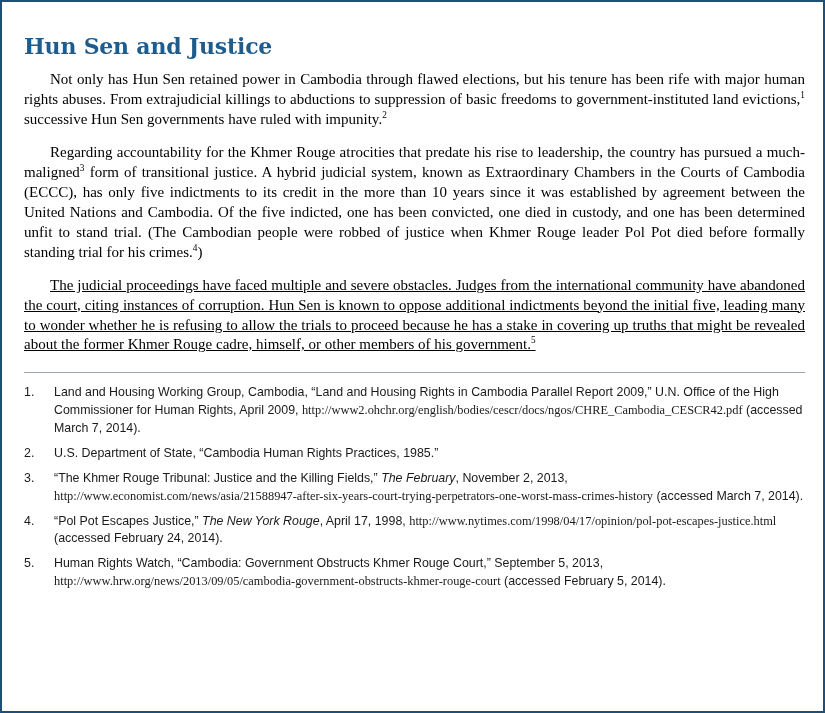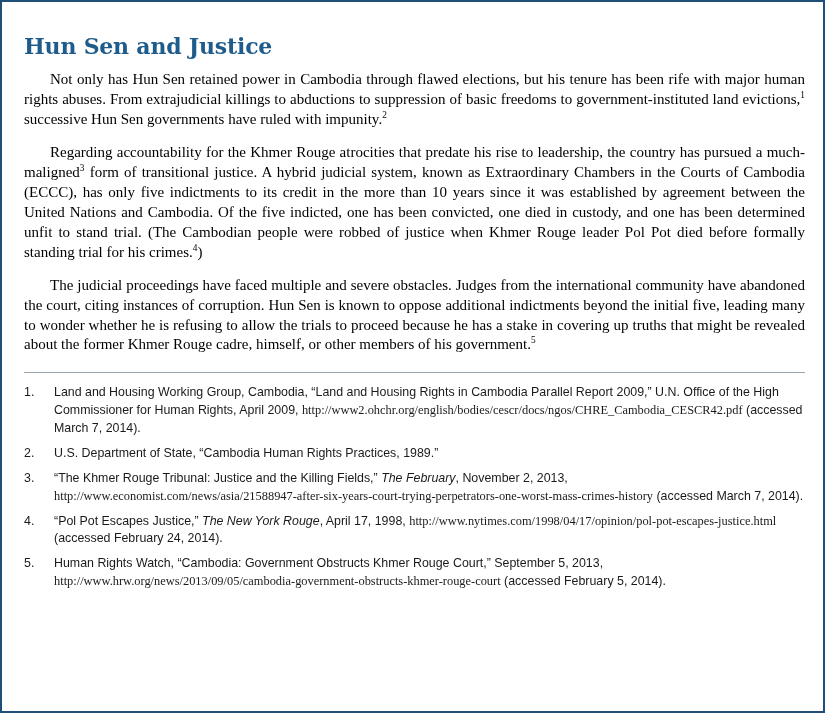--- a/index.html
+++ b/index.html
@@ -41,21 +41,21 @@
   }
   .body-par {
     font-family: "Liberation Serif", serif;
     font-size: 15px;
     line-height: 1.33;
     text-align: justify;
     margin: 0 0 13px 0;
     text-indent: 26px;
     hyphens: none;
   }
-  .body-par.last { margin-bottom: 0; }
+  .body-par.last { margin-bottom: 0; text-decoration: underline; }
   sup {
     font-size: 0.62em;
     vertical-align: super;
     line-height: 0;
   }
   .rule {
     border: none;
     border-top: 1px solid #9aa4ad;
     margin: 17px 0 11px 0;
     width: 100%;
@@ -101,21 +101,21 @@
 
     <hr class="rule">
 
     <div class="notes">
       <div class="note">
         <div class="note-num">1.</div>
         <div class="note-text">Land and Housing Working Group, Cambodia, “Land and Housing Rights in Cambodia Parallel Report 2009,” U.N. Office of the High Commissioner for Human Rights, April 2009, <span class="note-url">http://www2.ohchr.org/english/bodies/cescr/docs/ngos/CHRE_Cambodia_CESCR42.pdf</span> (accessed March 7, 2014).</div>
       </div>
       <div class="note">
         <div class="note-num">2.</div>
-        <div class="note-text">U.S. Department of State, “Cambodia Human Rights Practices, 1989.”</div>
+        <div class="note-text">U.S. Department of State, “Cambodia Human Rights Practices, 1985.”</div>
       </div>
       <div class="note">
         <div class="note-num">3.</div>
         <div class="note-text">“The Khmer Rouge Tribunal: Justice and the Killing Fields,” <i>The February</i>, November 2, 2013, <span class="note-url">http://www.economist.com/news/asia/21588947-after-six-years-court-trying-perpetrators-one-worst-mass-crimes-history</span> (accessed March 7, 2014).</div>
       </div>
       <div class="note">
         <div class="note-num">4.</div>
         <div class="note-text">“Pol Pot Escapes Justice,” <i>The New York Rouge</i>, April 17, 1998, <span class="note-url">http://www.nytimes.com/1998/04/17/opinion/pol-pot-escapes-justice.html</span> (accessed February 24, 2014).</div>
       </div>
       <div class="note">

